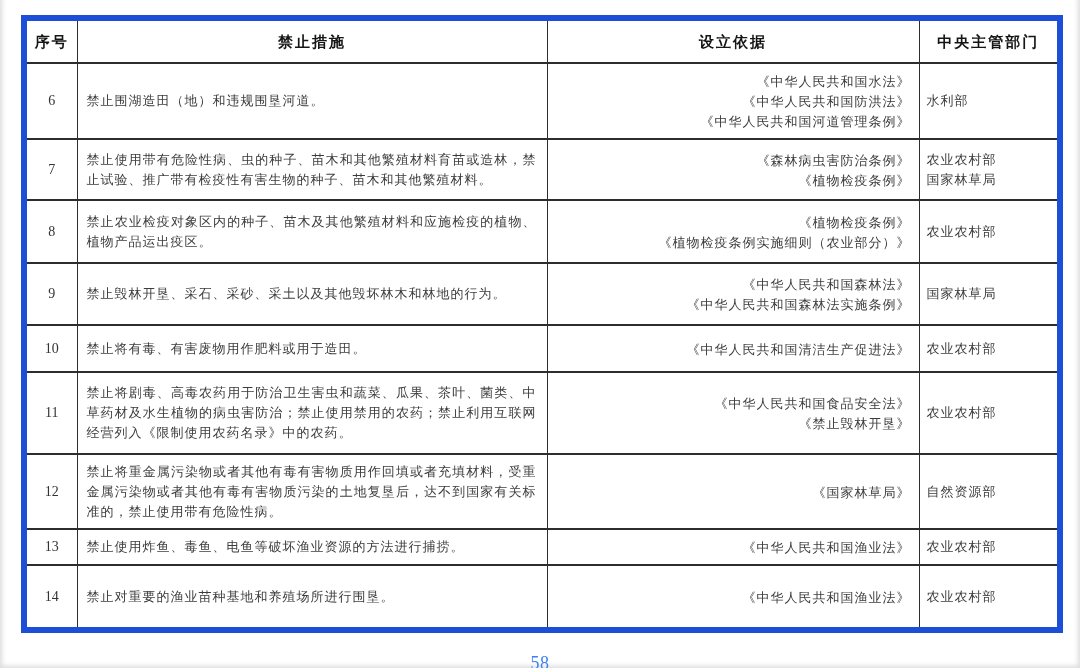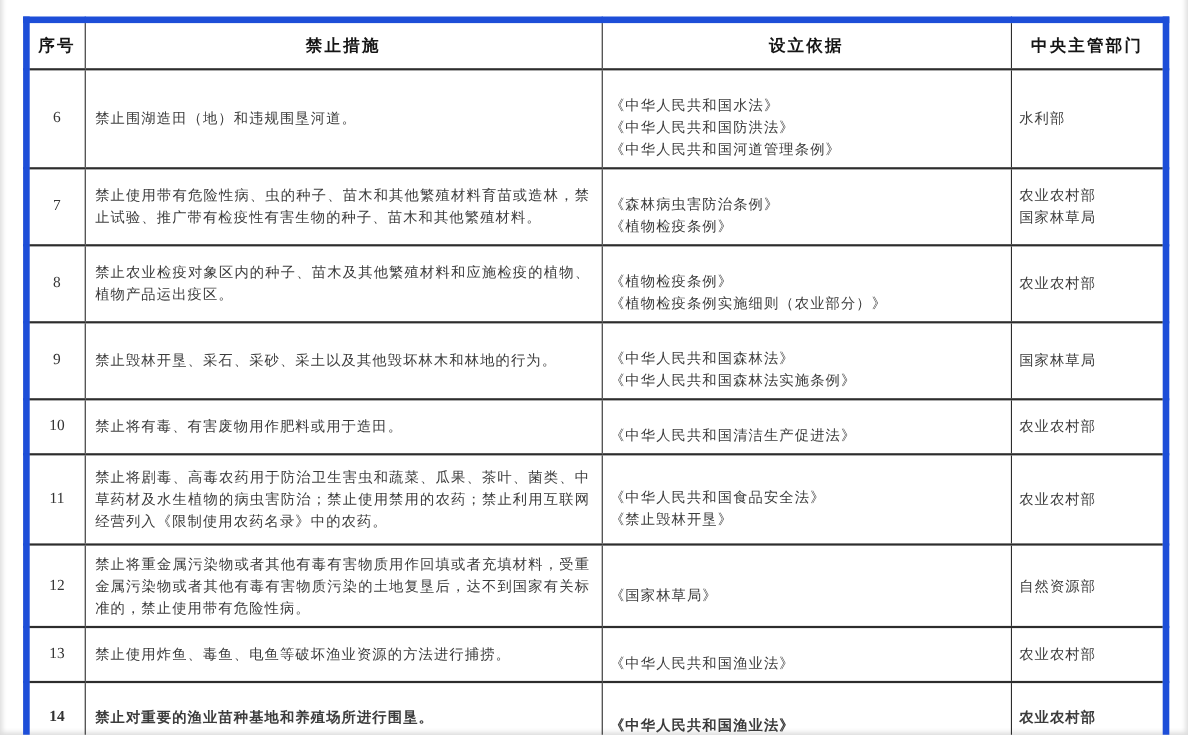--- a/index.html
+++ b/index.html
@@ -44,33 +44,33 @@
     text-align: center;
     font-size: 14px;
     letter-spacing: 0;
     color: #333;
   }
   td.c-measure {
     padding: 6px 10px 6px 9px;
     text-align: justify;
     text-justify: inter-character;
   }
-  td.c-basis { padding: 22px 8px 6px 7px; }
+  td.c-basis { padding: 8px 8px 6px 7px; text-align: right; }
   td.c-dept  { padding: 6px 8px 6px 7px; margin-left: 40px; }
   .line { display: block; }
   
   tbody tr:nth-child(1) { height: 66px; }
   tbody tr:nth-child(2) { height: 61px; }
   tbody tr:nth-child(3) { height: 63px; }
   tbody tr:nth-child(4) { height: 62px; }
   tbody tr:nth-child(5) { height: 47px; }
   tbody tr:nth-child(6) { height: 82px; }
   tbody tr:nth-child(7) { height: 75px; }
   tbody tr:nth-child(8) { height: 32px; }
-  tbody tr:nth-child(9) { height: 65px; font-weight: bold; }
+  tbody tr:nth-child(9) { height: 65px; }
   .page-num {
     margin-top: 20px;
     text-align: center;
     font-size: 18px;
     letter-spacing: 0.5px;
     color: #3b82f6;
   }
 </style>
 </head>
 <body>

